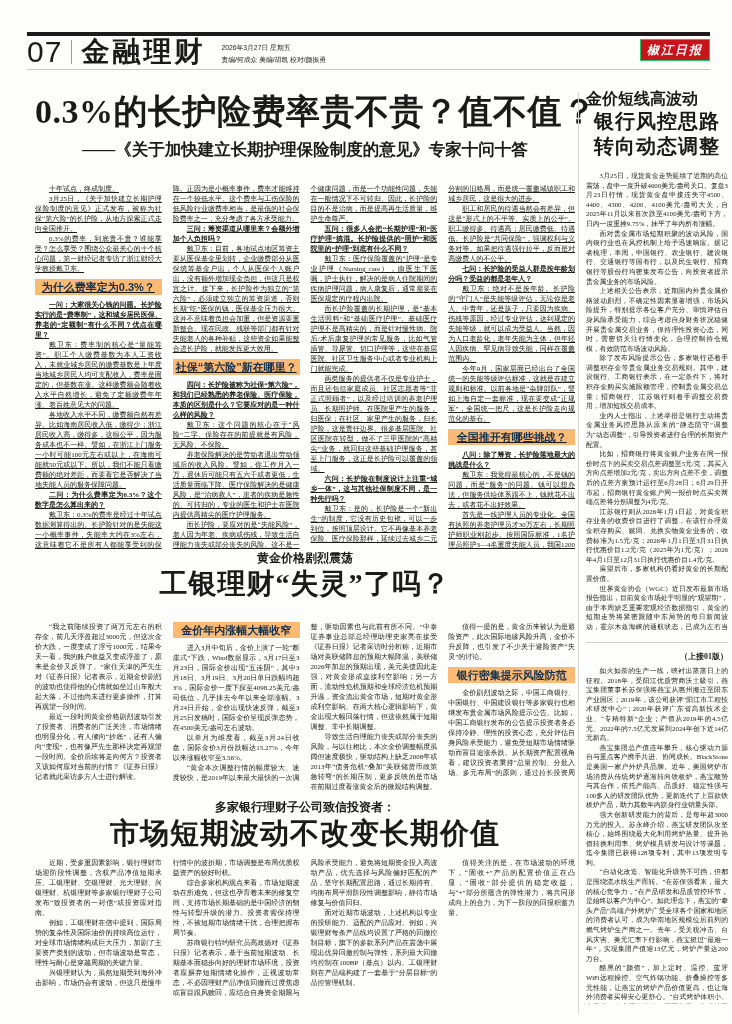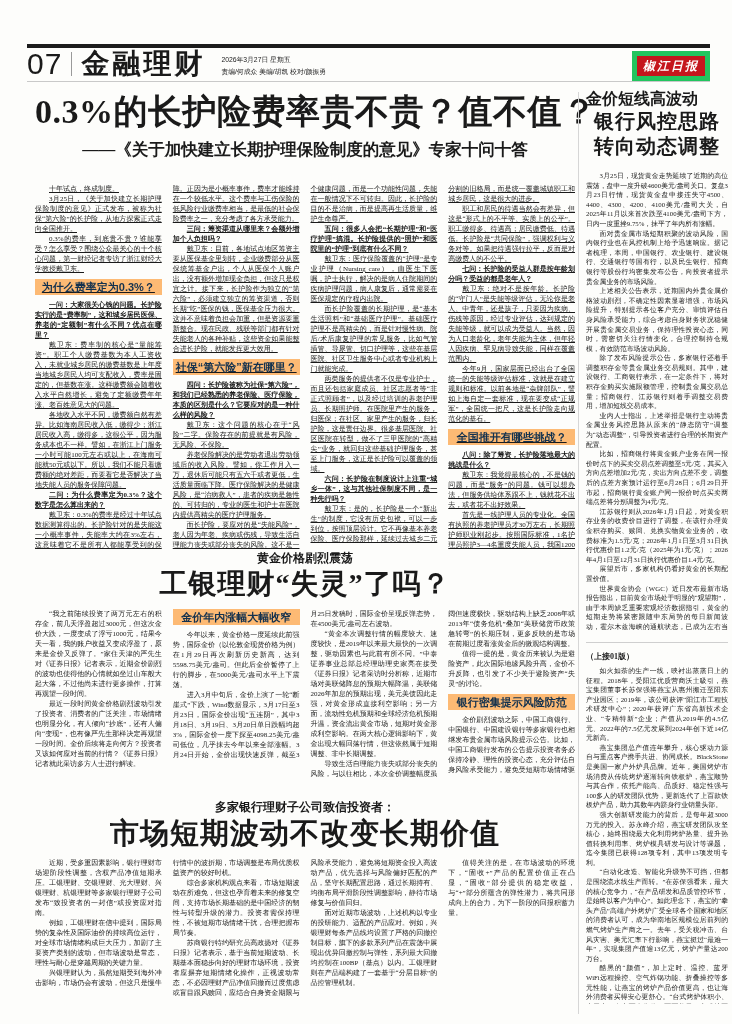--- a/index.html
+++ b/index.html
@@ -3,29 +3,29 @@
 <meta charset="utf-8">
 <style>
   html,body { margin:0; padding:0; }
   body {
     width:732px; height:1024px; background:#ffffff;
     font-family:"Liberation Serif","DejaVu Serif",serif; color:#1a1a1a;
   }
   .sheet { position:relative; width:732px; height:1024px; overflow:hidden; background:#fdfdfb; }
 
   
-  .page-header { position:absolute; left:27px; top:44px; width:683px; }
+  .page-header { position:absolute; left:27px; top:32px; width:683px; }
   .top-rule { height:4px; background:#1c1c1c; }
   .header-row { display:flex; align-items:flex-start; padding-top:3px; height:27px; }
   .pagenum { font-family:"Liberation Sans","DejaVu Sans",sans-serif; font-size:30px; line-height:26px; font-weight:400; letter-spacing:1px; }
   .vdiv { width:1px; height:24px; background:#9a9a9a; margin:1px 9px 0 9px; }
   .section-title { font-family:"Liberation Sans","DejaVu Sans",sans-serif; font-size:28px; line-height:26px; font-weight:bold; letter-spacing:3px; }
   .meta { margin-left:16px; padding-top:4px; display:flex; flex-direction:column; gap:2px;
           font-family:"Liberation Sans","DejaVu Sans",sans-serif; font-size:6.8px; color:#222; }
-  .masthead { margin-left:auto; background:#c5161d; color:#fff; border:5px solid #22c55e;
+  .masthead { margin-left:auto; background:#c5161d; color:#fff; border:1px solid #22c55e;
               font-weight:bold; font-size:12px; line-height:16px; height:16px; padding:2px 6px;
               letter-spacing:2px; font-style:italic; }
   .bottom-rule { height:1px; background:#c9c9c9; margin-top:3px; }
 
   
   .cols-4 { column-count:4; column-gap:11px; column-fill:auto; text-align:justify; overflow:hidden; }
   .para { margin:0; text-indent:2em; }
   .para.q { font-weight:bold; }
   .subhead { background:#fdba74; color:#13314e; font-family:"Liberation Sans","DejaVu Sans",sans-serif;
              font-weight:bold; font-size:11px; line-height:16px; text-align:center; margin:5px 0;
@@ -34,35 +34,35 @@
   
   .main-article { position:absolute; left:35px; top:92px; width:540px; }
   .main-headline { margin:0; font-size:34px; line-height:40px; font-weight:bold; text-align:center; white-space:nowrap; letter-spacing:0.5px; }
   .main-subhead { text-align:center; font-size:16.5px; font-weight:bold; margin-top:7px; }
   .main-body { height:368px; margin-top:23px; font-size:7px; line-height:10px;text-decoration:underline; }
 
   
   .mid-article { position:absolute; left:35px; top:551px; width:540px; }
   .kicker { text-align:center; font-weight:bold; font-size:12px; line-height:14px; }
   .mid-headline { margin:2px 0 0 0; text-align:center; font-size:28px; line-height:34px; font-weight:bold; letter-spacing:1px; }
-  .mid-body { height:170px; margin-top:8px; font-size:7px; line-height:10px; }
+  .mid-body { height:170px; margin-top:21px; font-size:7px; line-height:10px; }
 
   
   .bot-article { position:absolute; left:35px; top:800px; width:540px; }
   .bot-headline { margin:2px 0 0 0; text-align:center; font-size:29px; line-height:34px; font-weight:bold; letter-spacing:1px; }
   .bot-body { height:146px; margin-top:8px; font-size:7px; line-height:10px; }
 
   
   .vrule { position:absolute; left:578px; top:92px; width:1px; height:922px; background:#d6d6d6; }
   .sidebar { position:absolute; left:586px; top:92px; width:142px; }
   .side-kicker { font-family:"Liberation Sans","DejaVu Sans",sans-serif; font-weight:bold; font-size:16px; line-height:13px; }
   .side-title { font-family:"Liberation Sans","DejaVu Sans",sans-serif; font-weight:bold; font-size:20px; line-height:25px; margin-top:4px; letter-spacing:1px;text-align:center; }
   .side-body { margin-top:12px; font-size:6.8px; line-height:9.6px; text-align:justify; height:462px; overflow:hidden; }
   .side-sep { border-top:1px solid #cfcfcf; margin:9px 0 8px 0; }
-  .side2-marker { font-weight:bold; font-size:8px; line-height:11px; }
+  .side2-marker { font-weight:bold; font-size:8px; line-height:11px;text-align:right; }
   .side2-body { margin-top:4px; font-size:6.8px; line-height:9.6px; text-align:justify; height:338px; overflow:hidden; }
 </style>
 </head>
 <body>
 
 <div class="sheet">
 
   <header class="page-header">
     <div class="top-rule"></div>
     <div class="header-row">
@@ -115,22 +115,22 @@
       </div>
   </section>
 
   <section class="mid-article">
     <div class="kicker">黄金价格剧烈震荡</div>
     <h2 class="mid-headline">工银理财“失灵”了吗？</h2>
     <div class="mid-body cols-4">
         <p class="para">“我之前陆续投资了两万元左右的积存金，前几天浮盈超过3000元，但这次金价大跌，一度变成了浮亏1000元，结果今天一看，我的账户收益又变成浮盈了，原来是金价又反弹了。”家住天津的严先生对《证券日报》记者表示，近期金价剧烈的波动也使得他的心情就如坐过山车般大起大落，不过他尚未进行更多操作，打算再观望一段时间。</p>
         <p class="para">最近一段时间黄金价格剧烈波动引发了投资者、消费者的广泛关注，市场情绪也明显分化，有人倾向“抄底”，还有人偏向“变现”，也有像严先生那样决定再观望一段时间。金价后续将走向何方？投资者又该如何应对当前的行情？《证券日报》记者就此采访多方人士进行解读。</p>
         <div class="subhead">金价年内涨幅大幅收窄</div>
-        <p class="para">今年以来，黄金价格一度延续此前强势，国际金价（以伦敦金现货价格为例）在1月29日再次刷新历史新高，达到5598.75美元/盎司。但此后金价暂停了上行的脚步，在5000美元/盎司水平上下震荡。</p>
         <p class="para">进入3月中旬后，金价上演了一轮“断崖式”下跌，Wind数据显示，3月17日至3月23日，国际金价出现“五连阴”，其中3月18日、3月19日、3月20日单日跌幅均超3%，国际金价一度下探至4098.25美元/盎司低位，几乎抹去今年以来全部涨幅。3月24日开始，金价出现快速反弹，截至3月25日发稿时，国际金价呈现反弹态势，在4500美元/盎司左右波动。</p>
+        <p class="para">以单月为维度看，截至3月24日收盘，国际金价3月份跌幅达15.27%，今年以来涨幅收窄至3.56%。</p>
         <p class="para">“黄金本次调整行情的幅度较大、速度较快，是2019年以来最大最快的一次调整，驱动因素也与此前有所不同。”中泰证券事业总部总经理助理史家亮在接受《证券日报》记者采访时分析称，近期市场对美联储降息的预期大幅降温，美联储2026年加息的预期出现，美元美债因此走强，对黄金形成直接利空影响；另一方面，流动性危机预期和全球经济危机预期升温，资金流出黄金市场，短期对黄金形成利空影响。在两大核心逻辑影响下，黄金出现大幅回落行情，但这依然属于短期调整、非中长期调整。</p>
         <p class="para">导致生活自理能力丧失或部分丧失的风险，与以往相比，本次金价调整幅度虽阔但速度极快，驱动结构上缺乏2008年或2013年“债务危机”叠加“美联储货币政策急转弯”的长期压制，更多反映的是市场在前期过度看涨黄金后的微观结构调整。</p>
         <p class="para">值得一提的是，黄金历来被认为是避险资产，此次国际地缘风险升高，金价不升反降，也引发了不少关于避险资产“失灵”的讨论。</p>
         <div class="subhead">银行密集提示风险防范</div>
         <p class="para">金价剧烈波动之际，中国工商银行、中国银行、中国建设银行等多家银行也相继发布贵金属市场风险提示公告。比如，中国工商银行发布的公告提示投资者务必保持冷静、理性的投资心态，充分评估自身风险承受能力，避免受短期市场情绪驱动而盲目追涨杀跌。从长期资产配置视角看，建议投资者秉持“总量控制、分批入场、多元布局”的原则，通过拉长投资周期以平滑阶段性波动风险，构建更为稳健的资产组合。</p>
       </div>
   </section>
 
   <section class="bot-article">
     <div class="kicker">多家银行理财子公司致信投资者：</div>

